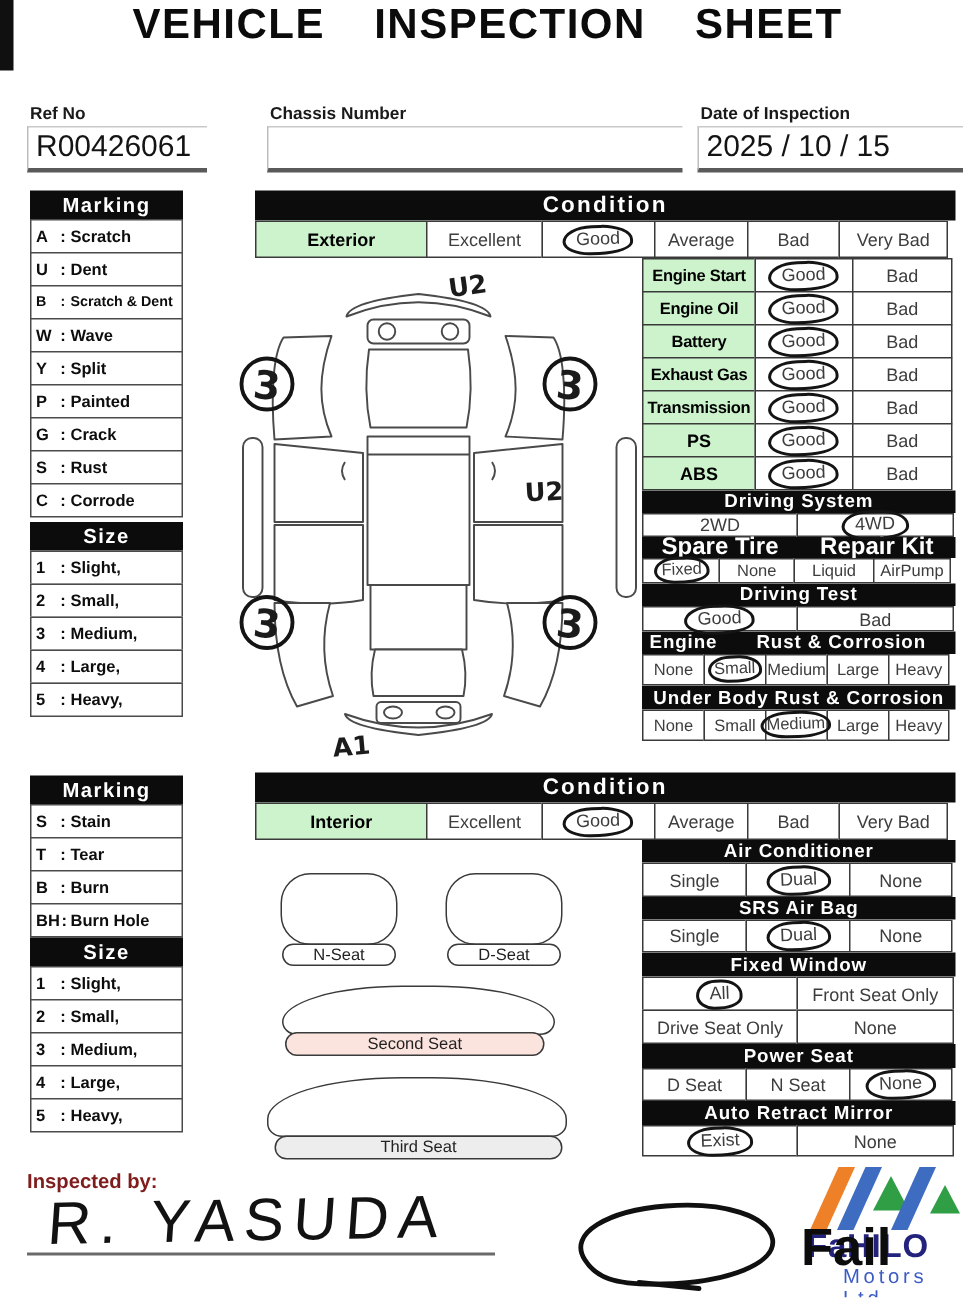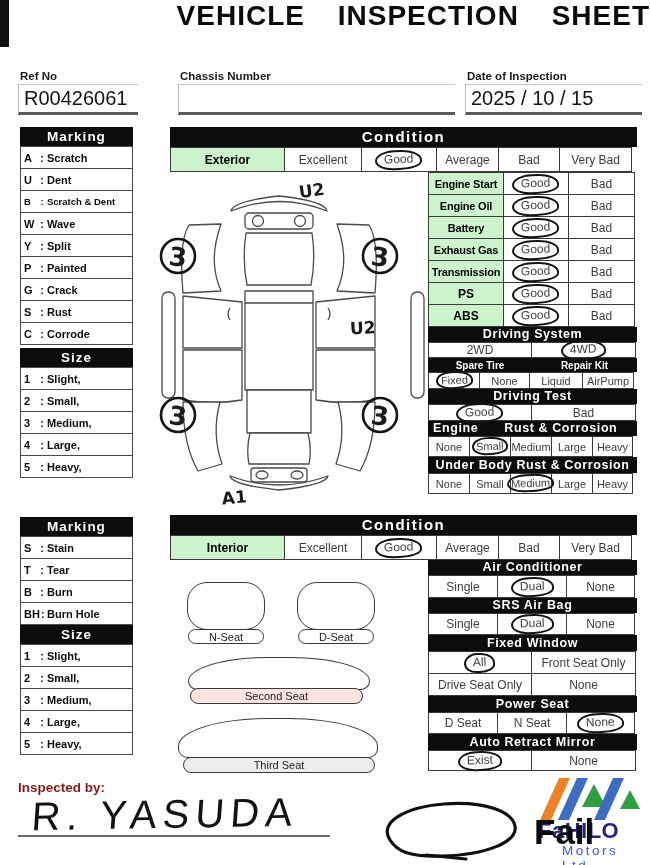--- a/index.html
+++ b/index.html
@@ -1,30 +1,30 @@
 <!DOCTYPE html>
 <html><head>
 <meta charset="utf-8">
 <style>
   html,body{margin:0;padding:0;background:#fff;}
   .sheet{position:relative;width:650px;height:865px;background:#fff;overflow:hidden;
          font-family:"Liberation Sans", sans-serif;color:#111;}
   .abs{position:absolute;}
   
   .corner-strip{left:0;top:8;width:9px;height:47px;background:#101010;}
-  .title{left:0;top:12;width:100%;text-align:right;font-size:28px;font-weight:bold;
+  .title{left:0;top:12;width:100%;text-align:center;font-size:28px;font-weight:bold;
          letter-spacing:1px;word-spacing:24px;color:#0b0b0b;}
   .fld-label{font-size:11.5px;font-weight:bold;color:#1a1a1a;}
   .fld-box{box-sizing:border-box;height:31px;border-top:1px solid #c9c9c9;border-left:1px solid #bdbdbd;
            border-bottom:3px solid #5a5a5a;font-size:20px;color:#141414;display:flex;align-items:center;
            padding-left:5px;white-space:nowrap;}
   
   .bar{background:#0c0c0c;color:#fff;text-align:center;font-weight:bold;}
   
-  .legend{width:113px;}
+  .legend{width:102px;}
   .leg-hdr{height:20px;line-height:20px;font-size:13.5px;letter-spacing:1px;}
   .leg-row{box-sizing:border-box;height:23px;border:1px solid #4a4a4a;margin-top:-1px;display:flex;
            align-items:center;padding-left:3px;font-size:11px;font-weight:bold;color:#0d0d0d;
            background:#fff;white-space:nowrap;}
   .leg-code{min-width:13px;}
   .leg-colon{width:10px;text-align:center;}
   .leg-gap{height:3px;}
   
   .row{display:flex;}
   .row + .row{margin-top:-1px;}
@@ -301,21 +301,21 @@
         <div class="cell w67 h23">Bad</div>
       </div>
 
     <div class="bar sub-bar">Driving System</div>
     <div class="row">
       <div class="cell w104 h16">2WD</div>
       <div class="cell w105 h16">
           <span class="circ">4WD</span>
         </div>
     </div>
-    <div class="bar bar-flex" style="height:14px;font-size:10px;">
+    <div class="bar bar-flex" style="height:14px;font-size:16px;">
       <span class="w104">Spare Tire</span>
         <span class="w105">Repair Kit</span>
     </div>
     <div class="row">
       <div class="cell w52 h17 fs11">
           <span class="circ" style="padding:0 3px;">Fixed</span>
         </div>
       <div class="cell w51 h17 fs11">None</div>
       <div class="cell w54 h17 fs11">Liquid</div>
       <div class="cell w52 h17 fs11">AirPump</div>

